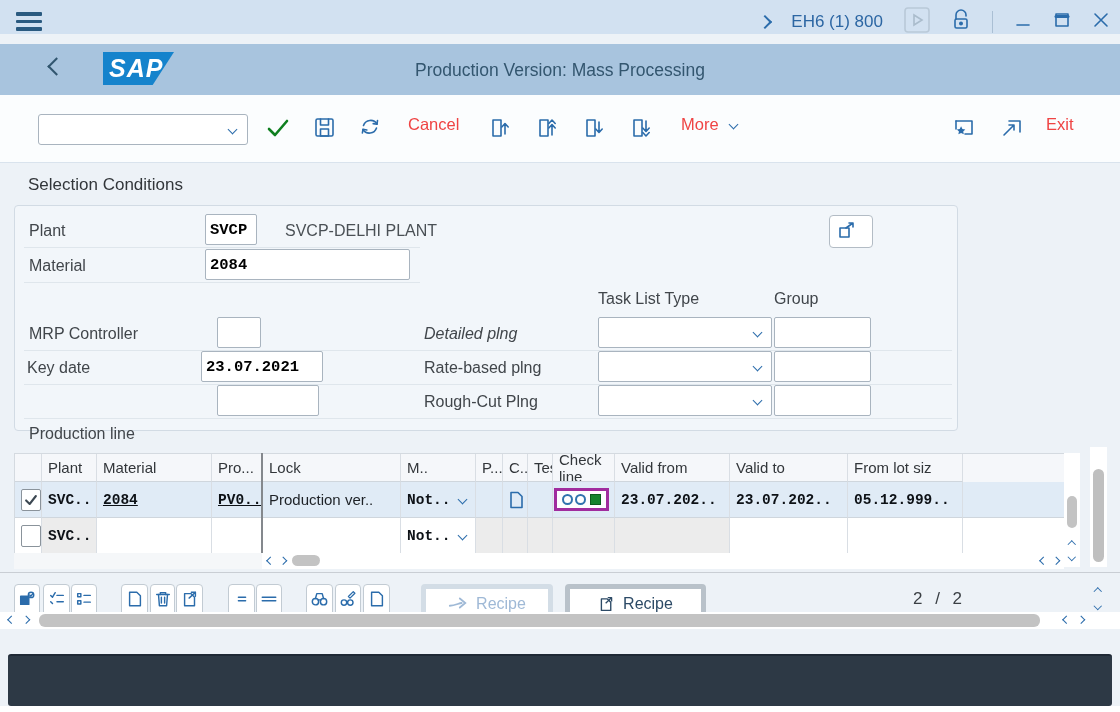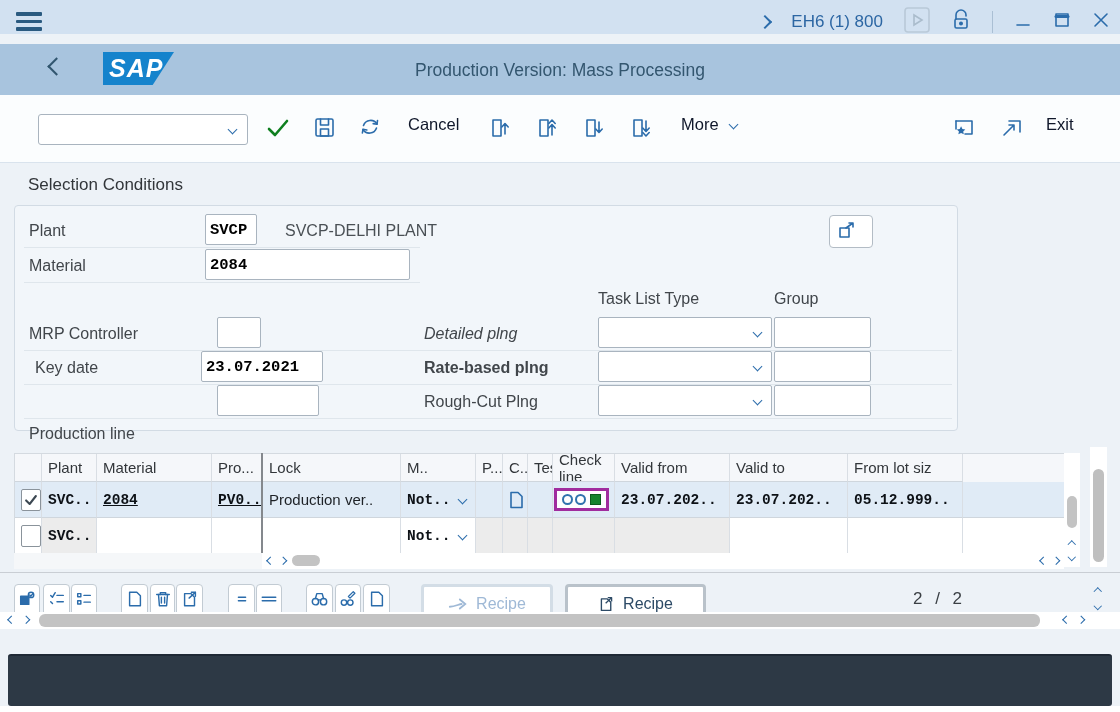--- a/index.html
+++ b/index.html
@@ -30,21 +30,21 @@
             color:#33566f;font-size:17.5px;}
 
   
   .toolbar{position:absolute;left:0;top:95px;width:1120px;height:68px;background:#fbfdfe;
            border-bottom:1px solid #d9e3ed;box-sizing:border-box;}
   .cmd{position:absolute;left:38px;top:19px;width:210px;height:31px;background:#fff;
        border:1px solid #a9b4bf;border-radius:3px;box-sizing:border-box;}
   .cmd input{position:absolute;left:4px;top:1px;width:175px;height:27px;border:0;outline:none;
              font-family:"Liberation Mono",monospace;font-size:14px;background:transparent;}
   .cmd .chev{position:absolute;right:11px;top:11px;}
-  .tbtxt{position:absolute;top:20px;color:#0f172a;font-size:16.5px;cursor:pointer;}
+  .tbtxt{position:absolute;top:20px;color:#ef4444;font-size:16.5px;cursor:pointer;}
   .tbico{position:absolute;top:22px;cursor:pointer;}
   svg.ic{stroke:#2b6cab;fill:none;stroke-width:1.6;stroke-linecap:round;stroke-linejoin:round;}
 
   
   .sechead{position:absolute;left:28px;top:175px;font-size:17px;color:#32363a;}
   .groupbox{position:absolute;left:14px;top:205px;width:944px;height:226px;background:#f2f6fa;
             border:1px solid #d2dbe4;border-radius:4px;box-sizing:border-box;}
   .lbl{position:absolute;color:#41464b;font-size:16px;}
   .inp{position:absolute;height:31px;background:#fff;border:1px solid #a9b4bf;border-radius:2px;
        box-sizing:border-box;font-family:"Liberation Mono",monospace;font-weight:bold;font-size:15.5px;
@@ -84,22 +84,22 @@
   .hinner{position:absolute;left:262px;top:553px;width:802px;height:16px;background:#fff;}
   .vinner{position:absolute;left:1064px;top:453px;width:16px;height:114px;background:#fff;}
   .vouter{position:absolute;left:1090px;top:447px;width:17px;height:120px;background:#fff;}
   .vouter .thumb{left:3px;top:22px;width:11px;height:93px;background:#bfbfbf;}
   .divline{position:absolute;left:0;top:572px;width:1120px;height:1px;background:#c9ced4;}
   .hwin{position:absolute;left:0;top:612px;width:1120px;height:17px;background:#fff;}
 
   
   .fbtn{position:absolute;top:584px;height:34px;background:#fff;border:1px solid #c2cbd3;
         border-radius:4px;box-sizing:border-box;cursor:pointer;display:flex;justify-content:center;padding-top:5px;}
-  .recipebtn{position:absolute;top:584px;height:34px;background:#fff;border:3px solid #4c1d95;
-             border-radius:4px;box-sizing:border-box;cursor:pointer;display:flex;align-items:center;
+  .recipebtn{position:absolute;top:584px;height:34px;background:#fff;border:5px solid #4c1d95;
+             border-radius:4px;box-sizing:border-box;cursor:pointer;display:flex;align-items:flex-start;
              justify-content:center;gap:8px;padding-top:6px;font-size:16px;}
   .recipebtn.dis{color:#9fb9d6;border-color:#d3dde6;}
   .recipebtn.en{color:#2c4a66;border-color:#b9c2ca;}
   .counter{position:absolute;left:913px;top:589px;font-size:17px;color:#3a3f44;word-spacing:8px;}
 
   
   .statusbar{position:absolute;left:8px;top:654px;width:1104px;height:52px;background:#2d3945;
              border-top:2px solid #1f2935;border-radius:3px;box-sizing:border-box;}
   .bottomstrip{position:absolute;left:0;top:706px;width:1120px;height:6px;background:#fff;}
 </style>
@@ -251,24 +251,24 @@
     <div class="lbl" style="left:14px;top:119px;">MRP Controller</div>
     <input class="inp" style="left: 202px; top: 111px; width: 44px;" value="">
     <div class="uline" style="left:9px;top:144px;width:396px;"></div>
     <div class="lbl" style="left:409px;top:119px;font-style:italic;">Detailed plng</div>
     <div class="ddl" style="left:583px;top:111px;width:174px;">
         <span class="chev d c7"></span>
       </div>
     <input class="inp" style="left: 759px; top: 111px; width: 97px;" value="">
     <div class="uline" style="left:401px;top:144px;width:536px;"></div>
 
-    <div class="lbl" style="left:20px;top:153px;">Key date</div>
+    <div class="lbl" style="left:12px;top:153px;">Key date</div>
     <input class="inp" style="left: 186px; top: 145px; width: 122px;" value="23.07.2021">
     <div class="uline" style="left:9px;top:178px;width:396px;"></div>
-    <div class="lbl" style="left:409px;top:153px;font-weight:bold;">Rate-based plng</div>
+    <div class="lbl" style="left:409px;top:153px;">Rate-based plng</div>
     <div class="ddl" style="left:583px;top:145px;width:174px;">
         <span class="chev d c7"></span>
       </div>
     <input class="inp" style="left: 759px; top: 145px; width: 97px;" value="">
     <div class="uline" style="left:401px;top:178px;width:536px;"></div>
 
     <div class="lbl" style="left:14px;top:187px;margin-top:32px;">Production line</div>
     <input class="inp" style="left: 202px; top: 179px; width: 102px;" value="">
     <div class="uline" style="left:9px;top:212px;width:396px;"></div>
     <div class="lbl" style="left:409px;top:187px;">Rough-Cut Plng</div>

